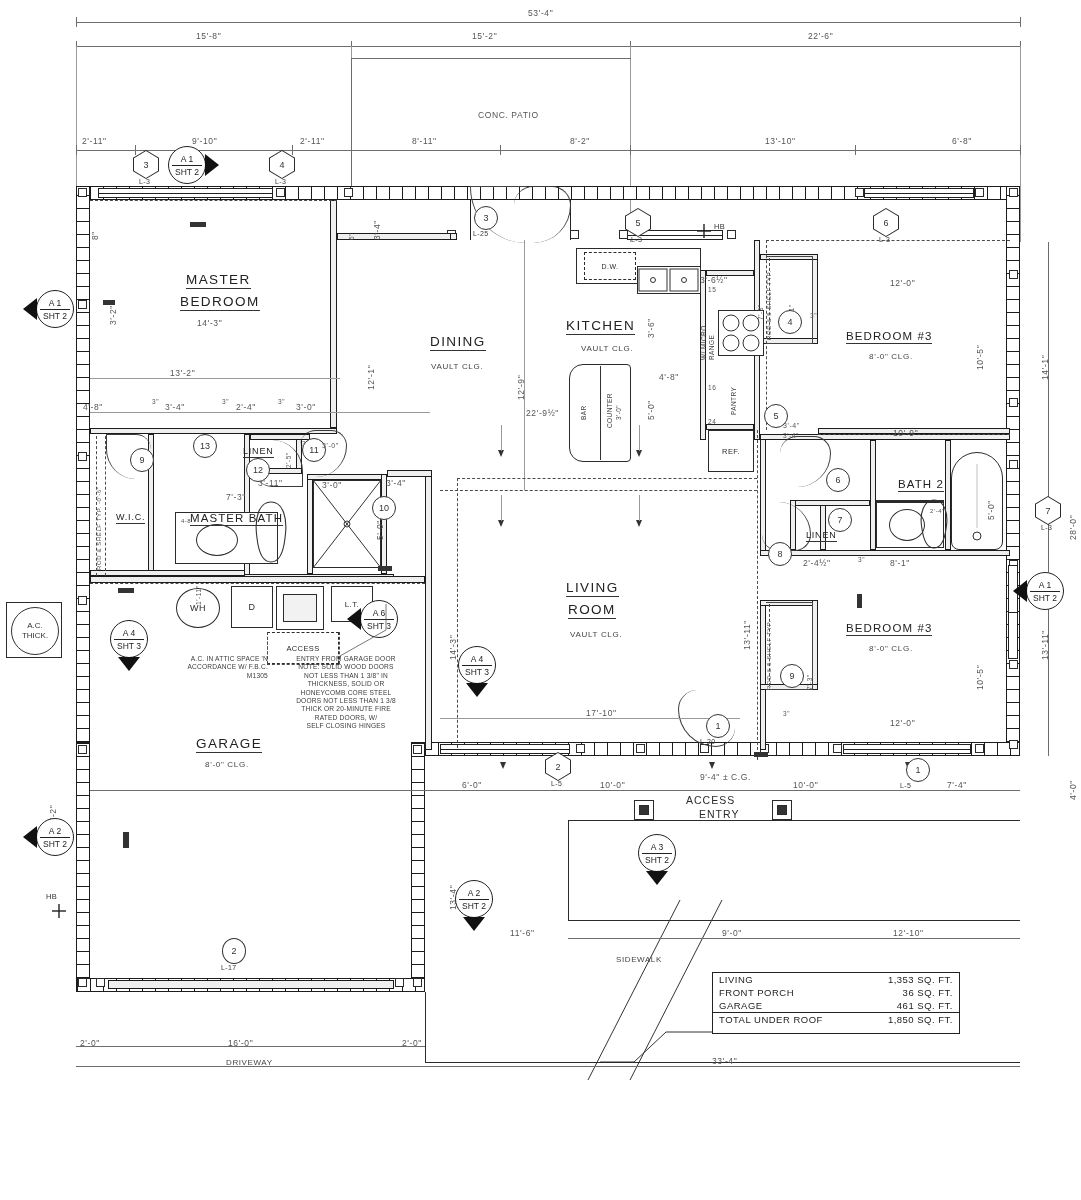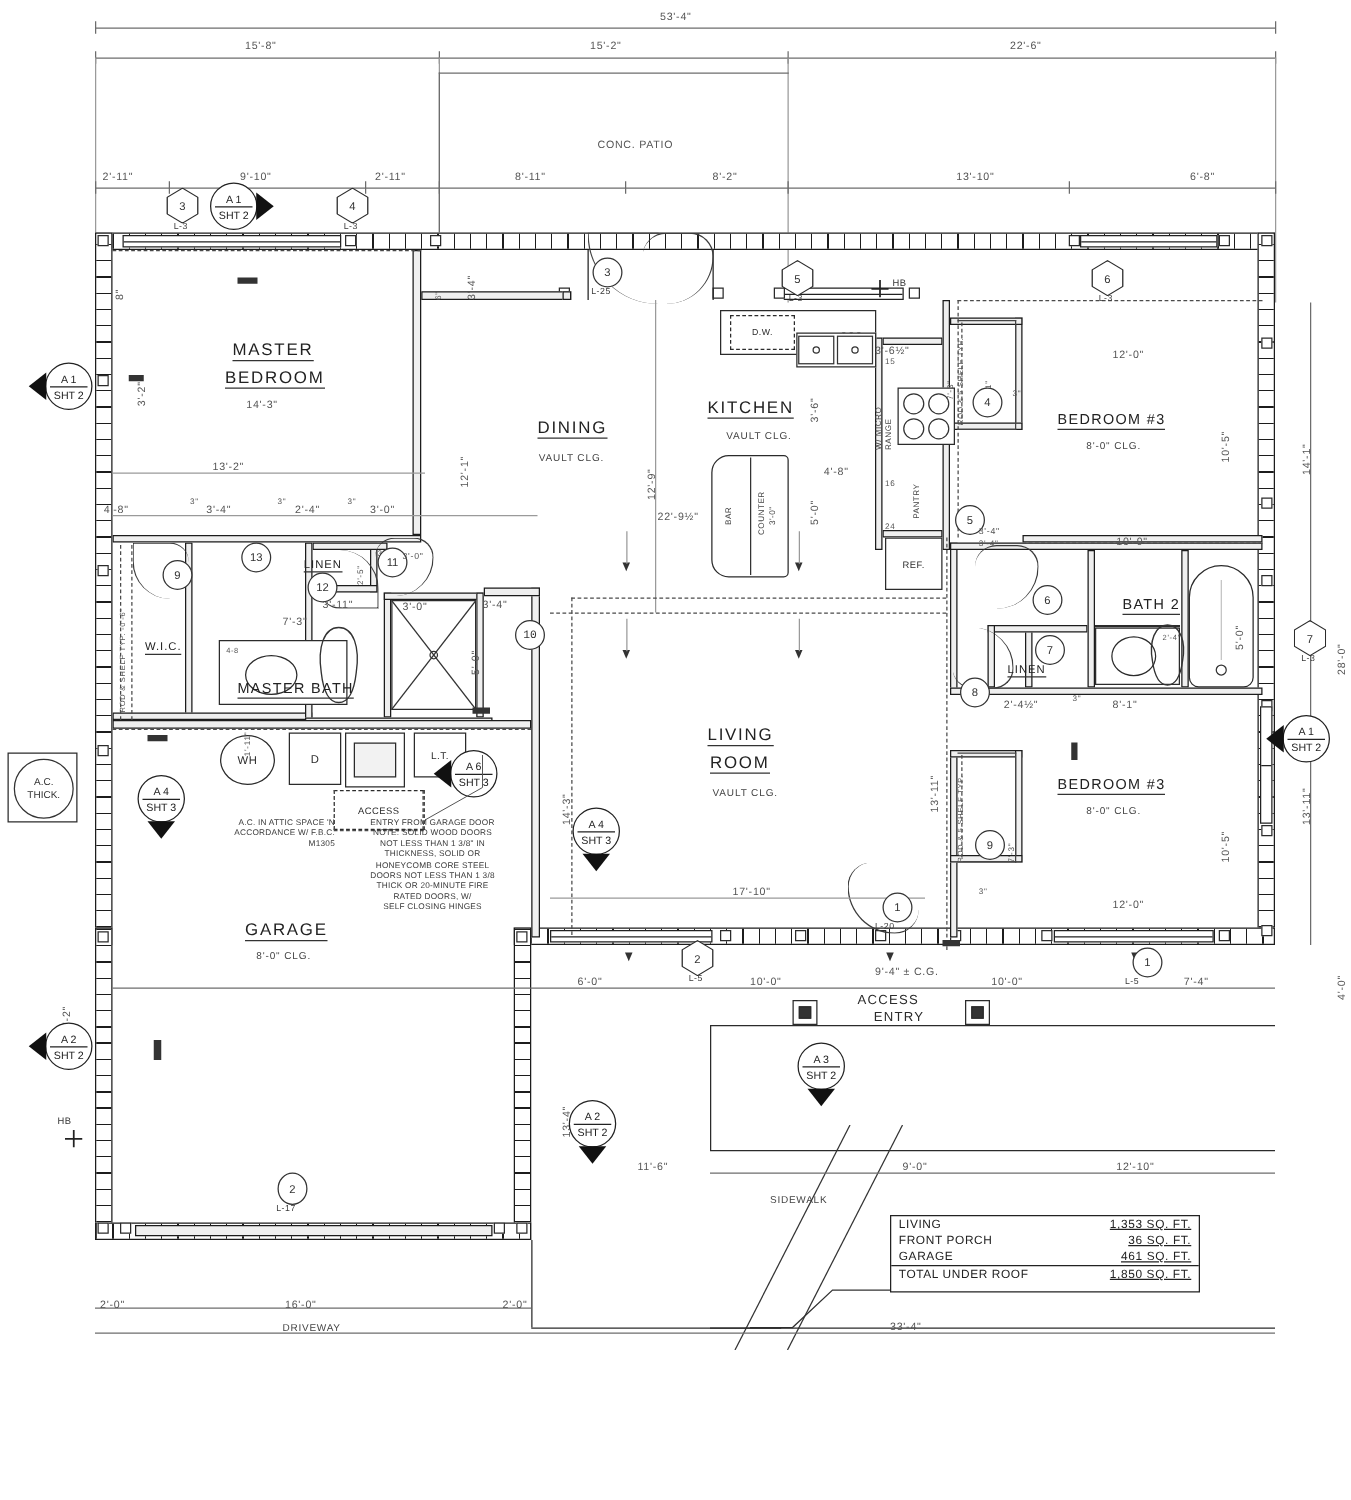--- a/index.html
+++ b/index.html
@@ -101,21 +101,21 @@
   .fixr{position:absolute;border:1px solid #2b2b2b;background:#fff;box-sizing:border-box;border-radius:50%;
        display:flex;align-items:center;justify-content:center;font-size:7px;color:#333;}
   .arrow{position:absolute;width:0;height:0;border-left:3px solid transparent;border-right:3px solid transparent;border-top:7px solid #333;}
   
   #areatable{
     position:absolute;border:1px solid #222;background:#fff;box-sizing:border-box;
     font-size:9.5px;color:#222;letter-spacing:.5px;
   }
   #areatable .r{display:flex;justify-content:space-between;padding:1px 6px;}
   #areatable .r.tot{border-top:1px solid #222;}
-  #areatable .r span.v{font-variant-numeric:tabular-nums;text-decoration:underline;}
+  #areatable .r span.v{font-variant-numeric:tabular-nums;}
   
   #title{position:absolute;text-align:center;}
   #title .t1{font-size:19px;letter-spacing:2px;color:#222;}
   #title .rule{height:1px;background:#333;margin:3px 0 1px;}
   #title .rule2{height:1px;background:#333;margin-bottom:4px;}
   #title .t2{font-size:10px;letter-spacing:1px;color:#333;}
 </style>
 </head>
 <body>
 
@@ -391,21 +391,21 @@
   <div class="txt room" style="left:568px;top:602px;">ROOM</div>
   <div class="txt sub" style="left:570px;top:630px;">VAULT CLG.</div>
 
   <div class="txt room sm" style="left:846px;top:330px;">BEDROOM #3</div>
   <div class="txt sub" style="left:869px;top:352px;">8'-0" CLG.</div>
 
   <div class="txt room sm" style="left:846px;top:622px;">BEDROOM #3</div>
   <div class="txt sub" style="left:869px;top:644px;">8'-0" CLG.</div>
 
   <div class="txt room sm" style="left:898px;top:478px;">BATH 2</div>
-  <div class="txt room sm" style="left:190px;top:512px;margin-top:33px;">MASTER BATH</div>
+  <div class="txt room sm" style="left:190px;top:512px;">MASTER BATH</div>
   <div class="txt room xs" style="left:116px;top:512px;">W.I.C.</div>
   <div class="txt room xs" style="left:243px;top:446px;">LINEN</div>
   <div class="txt room xs" style="left:806px;top:530px;">LINEN</div>
 
   <div class="txt room" style="left:196px;top:736px;">GARAGE</div>
   <div class="txt sub" style="left:205px;top:760px;">8'-0" CLG.</div>
 
   <div class="txt" style="left:686px;top:794px;font-size:10.5px;letter-spacing:1px;">ACCESS</div>
   <div class="txt" style="left:699px;top:808px;font-size:10.5px;letter-spacing:1px;">ENTRY</div>
 
@@ -581,21 +581,21 @@
     </div>
   <div class="circ" style="left:828px;top:508px;width:22px;height:22px;">
       <span>7</span>
     </div>
   <div class="circ" style="left:768px;top:542px;width:22px;height:22px;">
       <span>8</span>
     </div>
   <div class="circ" style="left:780px;top:664px;width:22px;height:22px;">
       <span>9</span>
     </div>
-  <div class="circ" style="left:412px;top:496px;width:22px;height:22px;font-family:Liberation Mono, monospace;">
+  <div class="circ" style="left:372px;top:496px;width:22px;height:22px;">
       <span>10</span>
     </div>
   <div class="circ" style="left:302px;top:438px;width:22px;height:22px;">
       <span>11</span>
     </div>
   <div class="circ" style="left:246px;top:458px;width:22px;height:22px;">
       <span>12</span>
     </div>
   <div class="circ" style="left:193px;top:434px;width:22px;height:22px;">
       <span>13</span>

